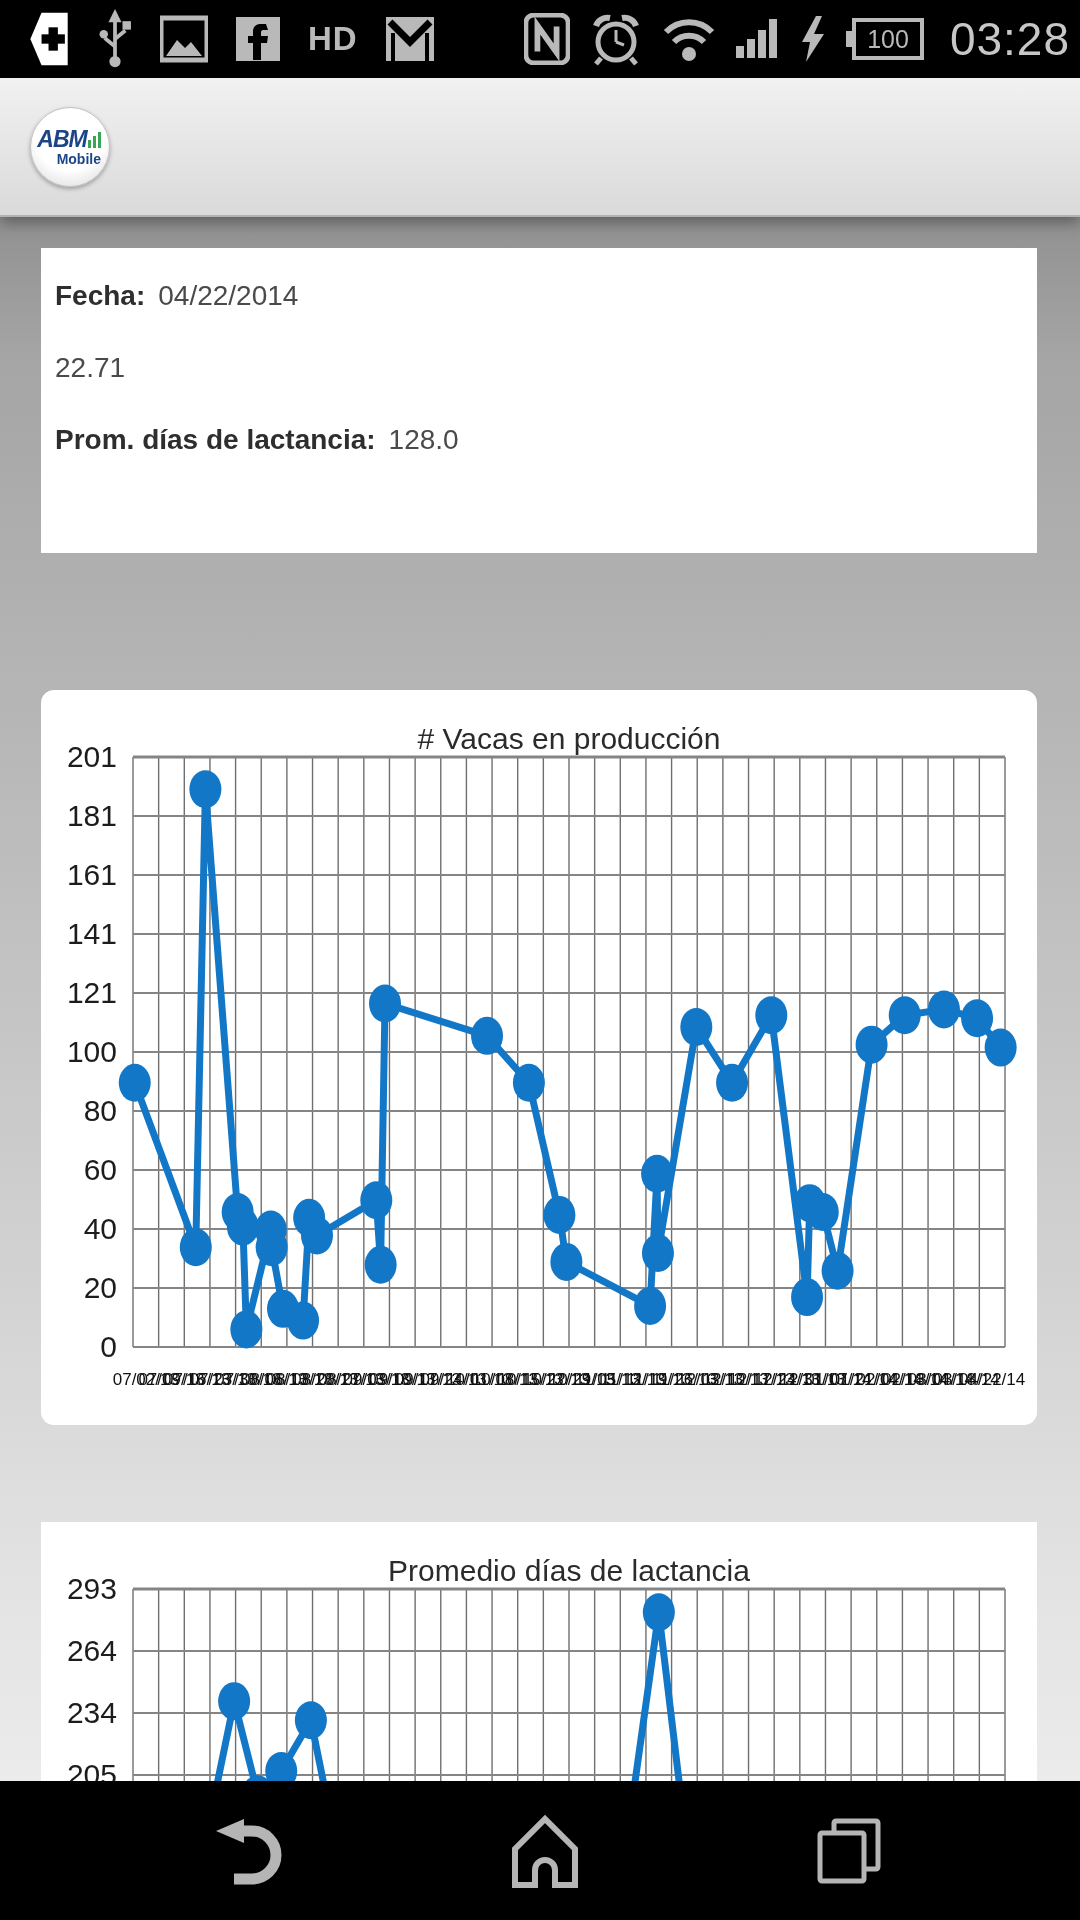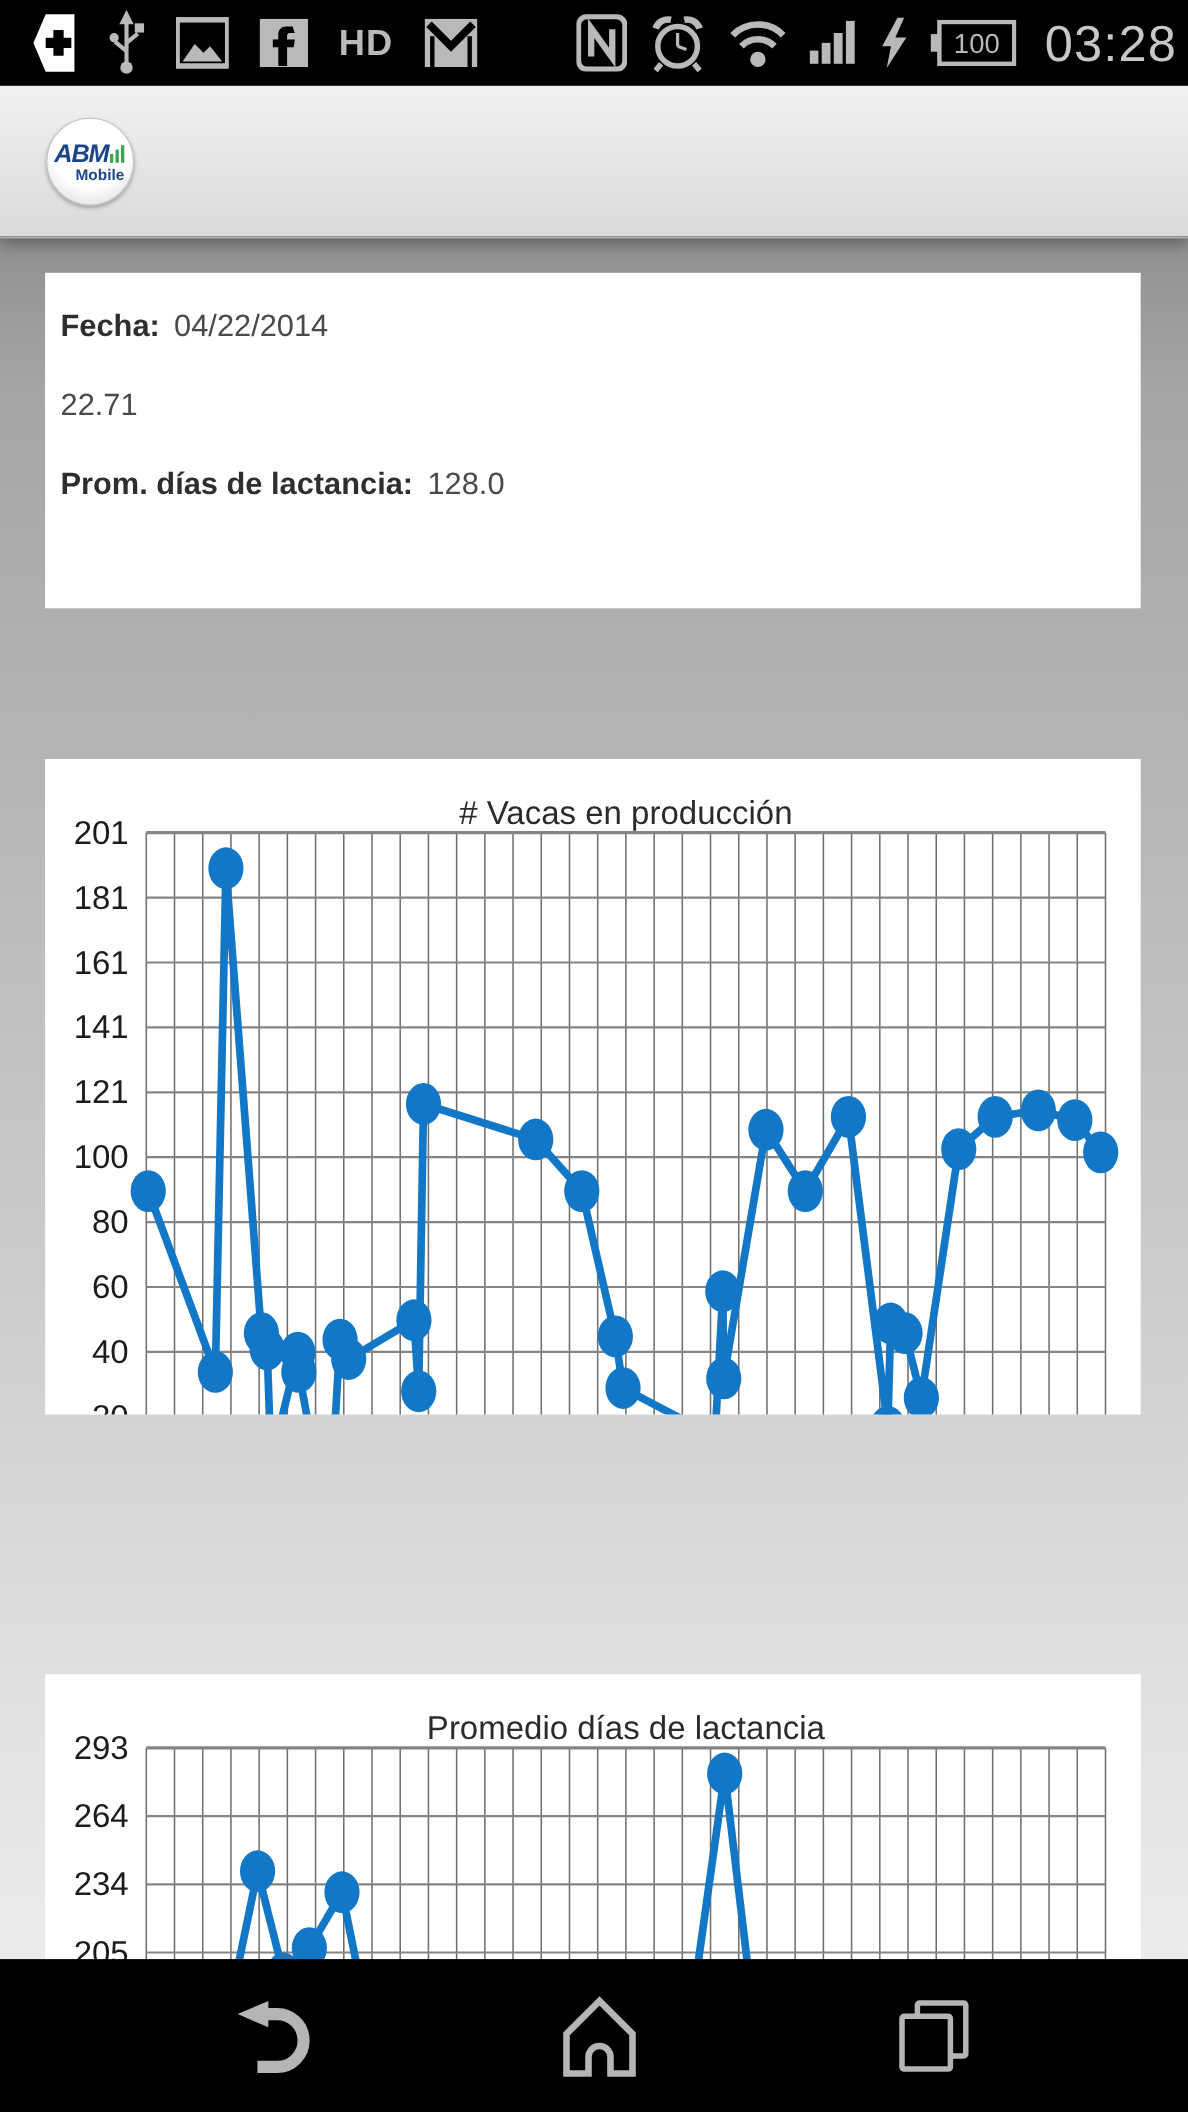--- a/index.html
+++ b/index.html
@@ -9,38 +9,38 @@
   .status-bar{position:absolute;top:0;left:0;right:0;height:78px;background:#000;
               display:flex;align-items:center;}
   .sb-left{display:flex;align-items:center;gap:28px;margin-left:28px;}
   .sb-right{display:flex;align-items:center;gap:20px;margin-left:auto;margin-right:10px;}
   .sb-time{font-size:46px;color:#c7c7c7;letter-spacing:1px;margin-left:6px;text-align:right;}
   .hd-label{font-size:33px;font-weight:bold;color:#b9b9b9;letter-spacing:1px;}
   
   .header{position:absolute;top:78px;left:0;right:0;height:137px;
           background:linear-gradient(#f1f1f1,#dadada);border-bottom:2px solid #b2b2b2;
           box-shadow:0 6px 14px rgba(0,0,0,.35);display:flex;align-items:center;z-index:5;}
-  .logo{width:78px;height:78px;border-radius:50%;margin-left:42px;flex:0 0 auto;
+  .logo{width:78px;height:78px;border-radius:50%;margin-left:30px;flex:0 0 auto;
         background:radial-gradient(circle at 50% 35%,#ffffff 55%,#e3e3e3 85%,#cfcfcf 100%);
         border:1px solid #c2c2c2;box-shadow:0 2px 4px rgba(0,0,0,.3);
         display:flex;flex-direction:column;align-items:center;justify-content:center;}
   .logo-row{display:flex;align-items:center;}
   .logo-abm{font-size:23px;font-weight:bold;font-style:italic;color:#1c4587;letter-spacing:-1px;}
   .logo-mobile{font-size:14px;color:#1c4587;font-weight:bold;margin-top:-2px;align-self:flex-end;margin-right:8px;}
   .page-title{font-size:48px;color:#1f1f1f;margin-left:26px;white-space:nowrap;}
   
   .content{position:absolute;top:217px;left:0;right:0;height:1703px;
            background:linear-gradient(180deg,#919191 0px,#a5a5a5 140px,#b9b9b9 560px,
                       #cfcfcf 1000px,#e2e2e2 1350px,#ededed 1600px);}
   .card{position:absolute;left:41px;width:996px;background:#ffffff;}
   .info-card{top:31px;height:305px;box-sizing:border-box;padding:12px 0 0 14px;}
   .info-row{height:72px;display:flex;align-items:center;font-size:28px;}
   .info-label{font-weight:bold;color:#2e2e2e;margin-right:13px;}
   .info-value{color:#4a4a4a;}
-  .chart-card-1{top:473px;height:596px;overflow:hidden;}
+  .chart-card-1{top:473px;height:735px;overflow:hidden;border-radius:13px;}
   .chart-card-2{top:1305px;height:760px;overflow:hidden;}
   .chart-svg{display:block;}
   .chart-svg text{font-family:"Liberation Sans",sans-serif;}
   
   .nav-bar{position:absolute;left:0;right:0;bottom:0;height:139px;background:#000;z-index:10;}
   .nav-btn{position:absolute;top:50%;transform:translate(-50%,-50%);background:none;border:none;
            padding:0;line-height:0;cursor:pointer;}
   .nav-back{left:23%;}
   .nav-home{left:50.5%;}
   .nav-recents{left:78.5%;}

